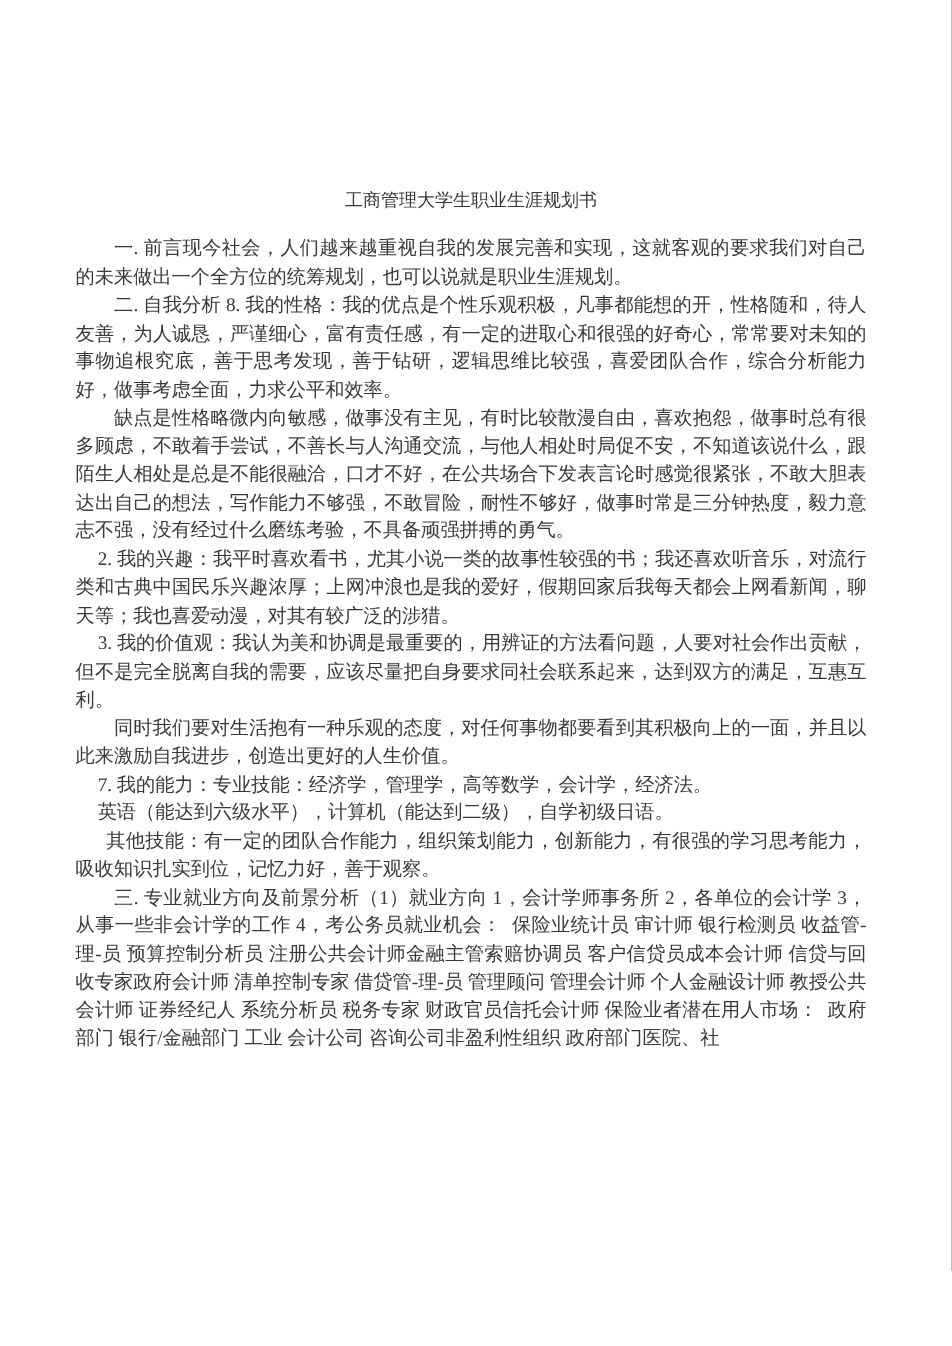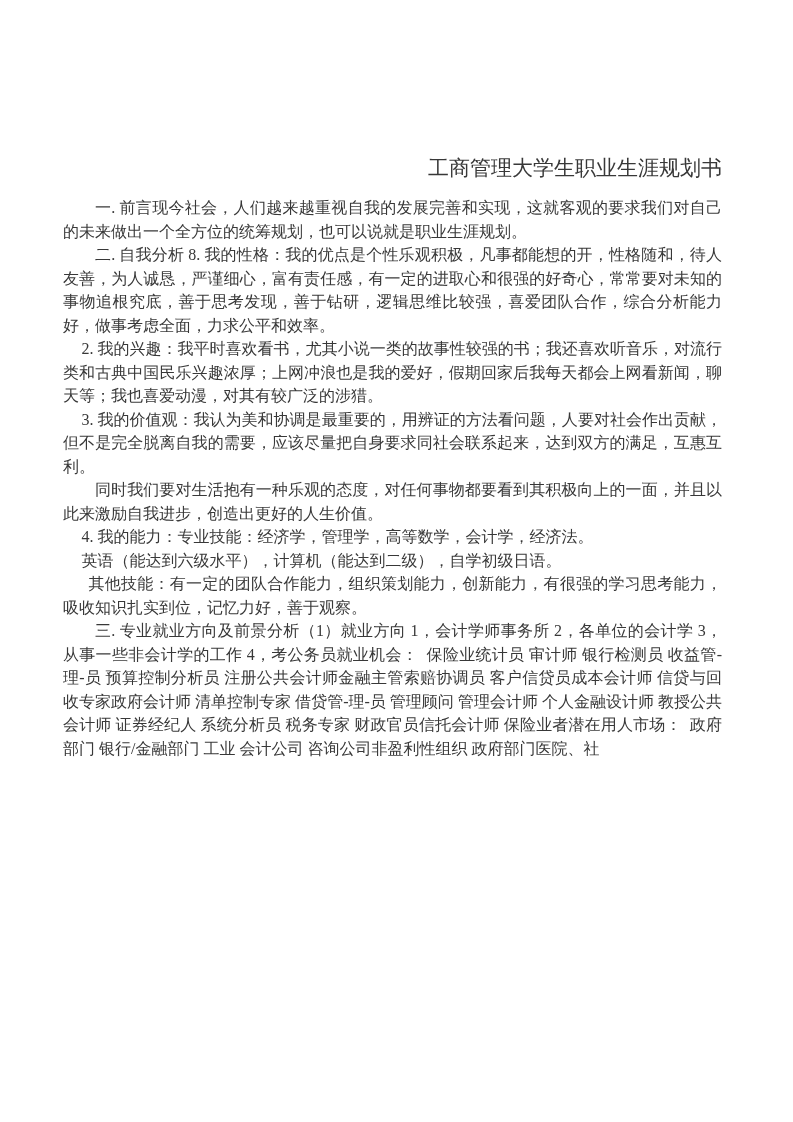--- a/index.html
+++ b/index.html
@@ -15,23 +15,23 @@
     background: var(--bg);
     overflow: hidden;
     position: relative;
   }
   .content {
     padding: 0 71px 0 63px;
     color: var(--text);
     font-family: "Liberation Serif", "DejaVu Serif", serif;
   }
   .doc-title {
-    font-size: 21px;
+    font-size: 15px;
     font-weight: normal;
-    text-align: right;
+    text-align: center;
     line-height: 24px;
     margin-top: 156px;
     margin-bottom: 16px;
     color: var(--text);
   }
   .para {
     font-size: 16px;
     line-height: 23.5px;
     text-align: justify;
     white-space: pre-wrap;
@@ -43,21 +43,22 @@
   .ind-16  { text-indent: 1.6em; }
 </style>
 </head>
 <body>
 
 <div class="page">
   <div class="content">
     <h1 class="doc-title">工商管理大学生职业生涯规划书</h1>
     <p class="para ind-2">一. 前言现今社会，人们越来越重视自我的发展完善和实现，这就客观的要求我们对自己的未来做出一个全方位的统筹规划，也可以说就是职业生涯规划。</p>
     <p class="para ind-2">二. 自我分析 8. 我的性格：我的优点是个性乐观积极，凡事都能想的开，性格随和，待人友善，为人诚恳，严谨细心，富有责任感，有一定的进取心和很强的好奇心，常常要对未知的事物追根究底，善于思考发现，善于钻研，逻辑思维比较强，喜爱团队合作，综合分析能力好，做事考虑全面，力求公平和效率。</p>
+    <p class="para ind-2">缺点是性格略微内向敏感，做事没有主见，有时比较散漫自由，喜欢抱怨，做事时总有很多顾虑，不敢着手尝试，不善长与人沟通交流，与他人相处时局促不安，不知道该说什么，跟陌生人相处是总是不能很融洽，口才不好，在公共场合下发表言论时感觉很紧张，不敢大胆表达出自己的想法，写作能力不够强，不敢冒险，耐性不够好，做事时常是三分钟热度，毅力意志不强，没有经过什么磨练考验，不具备顽强拼搏的勇气。</p>
     <p class="para ind-115">2. 我的兴趣：我平时喜欢看书，尤其小说一类的故事性较强的书；我还喜欢听音乐，对流行类和古典中国民乐兴趣浓厚；上网冲浪也是我的爱好，假期回家后我每天都会上网看新闻，聊天等；我也喜爱动漫，对其有较广泛的涉猎。</p>
     <p class="para ind-115">3. 我的价值观：我认为美和协调是最重要的，用辨证的方法看问题，人要对社会作出贡献，但不是完全脱离自我的需要，应该尽量把自身要求同社会联系起来，达到双方的满足，互惠互利。</p>
     <p class="para ind-2">同时我们要对生活抱有一种乐观的态度，对任何事物都要看到其积极向上的一面，并且以此来激励自我进步，创造出更好的人生价值。</p>
-    <p class="para ind-115">4. 我的能力：专业技能：经济学，管理学，高等数学，会计学，经济法。</p>
+    <p class="para ind-115">7. 我的能力：专业技能：经济学，管理学，高等数学，会计学，经济法。</p>
     <p class="para ind-115">英语（能达到六级水平），计算机（能达到二级），自学初级日语。</p>
     <p class="para ind-16">其他技能：有一定的团队合作能力，组织策划能力，创新能力，有很强的学习思考能力，吸收知识扎实到位，记忆力好，善于观察。</p>
     <p class="para ind-2">三. 专业就业方向及前景分析（1）就业方向 1，会计学师事务所 2，各单位的会计学 3，从事一些非会计学的工作 4，考公务员就业机会：  保险业统计员 审计师 银行检测员 收益管-理-员 预算控制分析员 注册公共会计师金融主管索赔协调员 客户信贷员成本会计师 信贷与回收专家政府会计师 清单控制专家 借贷管-理-员 管理顾问 管理会计师 个人金融设计师 教授公共会计师 证券经纪人 系统分析员 税务专家 财政官员信托会计师 保险业者潜在用人市场：  政府部门 银行/金融部门 工业 会计公司 咨询公司非盈利性组织 政府部门医院、社</p>
   </div>
 </div>
 
 </body></html>

